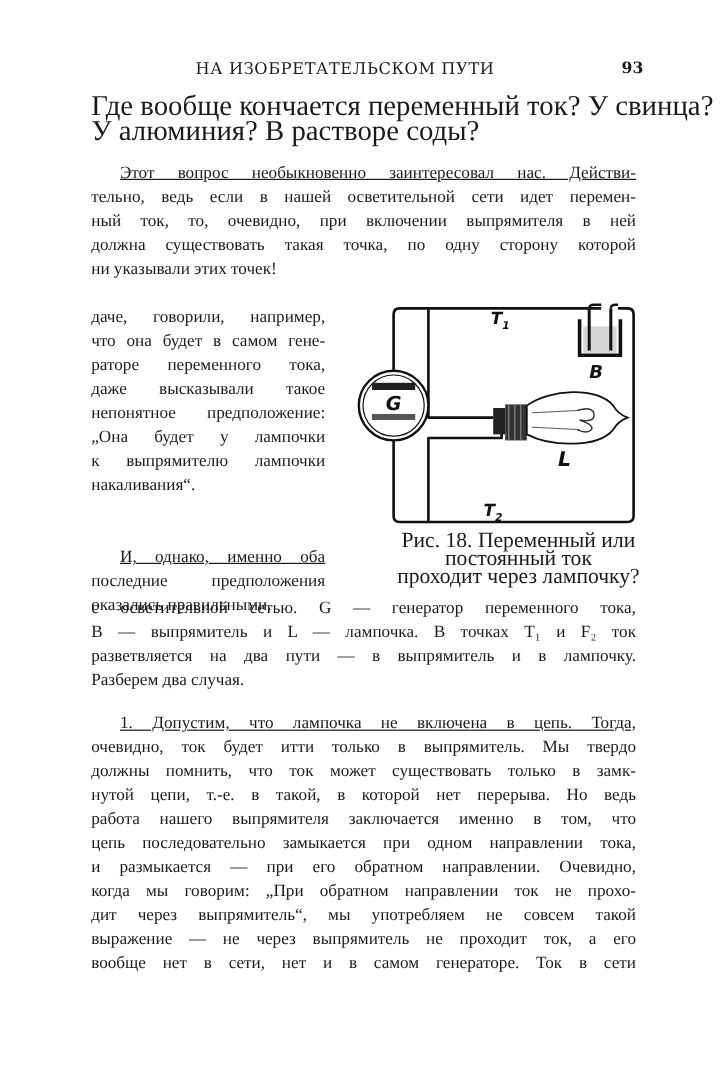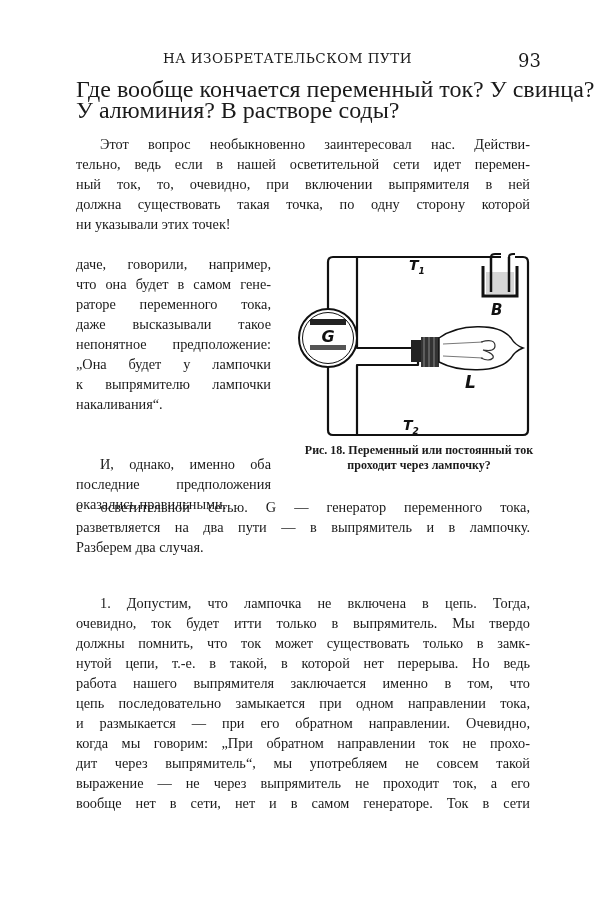--- a/index.html
+++ b/index.html
@@ -1,31 +1,31 @@
 <!DOCTYPE html>
 <html><head>
 <meta charset="utf-8">
 <style>
   html, body { margin:0; padding:0; background:#ffffff; }
   body { width:600px; height:900px; position:relative; overflow:hidden;
          font-family:"DejaVu Serif", "Liberation Serif", serif; color:#1a1a1a; }
   .page { position:absolute; left:0; top:0; width:600px; height:900px;padding-left:29px; }
   .running-head { position:absolute; top:50px; left:163px; font-size:13.5px; letter-spacing:0.5px; }
-  .page-num { position:absolute; top:50px; left:518px; font-size:18px; }
+  .page-num { position:absolute; top:50px; left:518px; font-size:13px;font-weight:bold; }
   .heading { position:absolute; top:79px; left:76px; width:460px; font-size:24px; line-height:21px;
              font-family:"Liberation Serif", serif; }
   .para { position:absolute; left:76px; width:454px; font-size:14.3px; line-height:20px;
           text-align:justify; font-family:"Liberation Serif", serif; }
   .para .line { display:block; text-align:justify; text-align-last:justify; white-space:nowrap; height:20px; }
   .para .line.last { text-align-last:left; }
-  .indent { padding-left:24px; }
+  .indent { padding-left:24px;text-decoration:underline; }
   .narrow { width:195px; }
   .figure { position:absolute; left:283px; top:252px; width:262px; height:190px; }
-  .caption { position:absolute; left:288px; top:443px; width:262px; font-size:12px; line-height:15px;
-             text-align:center; font-family:"Liberation Serif", serif;font-weight:bold; }
+  .caption { position:absolute; left:301px; top:443px; width:262px; font-size:18px; line-height:15px;
+             text-align:center; font-family:"Liberation Serif", serif; }
 </style>
 </head>
 <body>
 
 <div class="page">
 
   <div class="running-head">НА ИЗОБРЕТАТЕЛЬСКОМ ПУТИ</div>
   <div class="page-num">93</div>
 
   <div class="heading">
@@ -103,20 +103,21 @@
     </svg>
   </div>
 
   <div class="caption">
     <div>Рис. 18. Переменный или постоянный ток</div>
     <div>проходит через лампочку?</div>
   </div>
 
   <div class="para" style="top:497px;">
     <span class="line">с осветительной сетью. G — генератор переменного тока,</span>
+    <span class="line">B — выпрямитель и L — лампочка. В точках T₁ и F₂ ток</span>
     <span class="line">разветвляется на два пути — в выпрямитель и в лампочку.</span>
     <span class="line last">Разберем два случая.</span>
   </div>
 
   <div class="para" style="top:593px;">
     <span class="line indent">1. Допустим, что лампочка не включена в цепь. Тогда,</span>
     <span class="line">очевидно, ток будет итти только в выпрямитель. Мы твердо</span>
     <span class="line">должны помнить, что ток может существовать только в замк-</span>
     <span class="line">нутой цепи, т.-е. в такой, в которой нет перерыва. Но ведь</span>
     <span class="line">работа нашего выпрямителя заключается именно в том, что</span>

